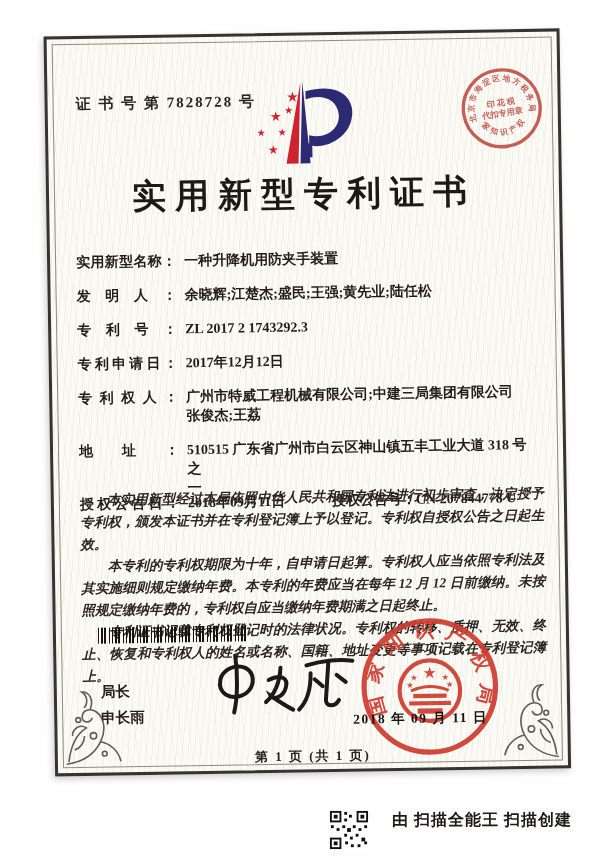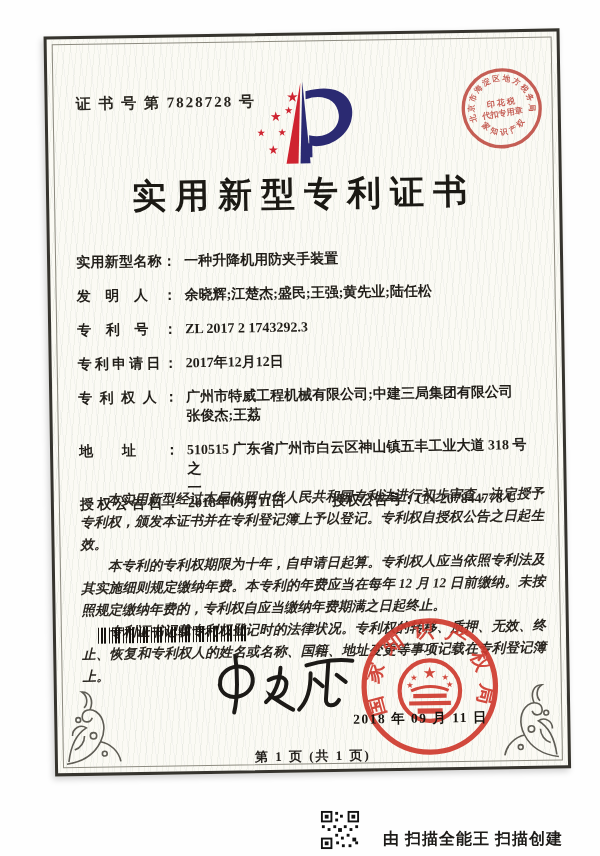--- a/index.html
+++ b/index.html
@@ -36,21 +36,21 @@
   .barcode{position:absolute;left:42px;top:589px;width:150px;height:16px;
     background:repeating-linear-gradient(90deg,#16130f 0 1px,transparent 1px 3px,#16130f 3px 5px,transparent 5px 6px,#16130f 6px 8px,transparent 8px 11px,#16130f 11px 12px,transparent 12px 14px);}
   .officer{position:absolute;left:44px;top:640px;font-size:14.5px;font-weight:700;line-height:26px;color:#211e19;}
   .signature{position:absolute;left:148px;top:612px;width:180px;height:80px;}
   .seal{position:absolute;left:300px;top:580px;width:146px;height:146px;opacity:.92;}
   .seal-date{position:absolute;left:296px;top:676px;font-size:13.5px;font-weight:700;letter-spacing:1.5px;color:#17140f;z-index:5;}
   .page-footer{position:absolute;left:0;right:0;top:712px;text-align:center;font-size:13px;letter-spacing:2px;font-weight:600;color:#26231f;}
   .flourish{position:absolute;width:86px;height:86px;opacity:.85;}
   .fl-bl{left:3px;bottom:3px;}
   .fl-br{right:3px;bottom:3px;transform:scaleX(-1);}
-  .scanner{position:absolute;right:37px;top:810px;display:flex;align-items:flex-end;gap:23px;}
+  .scanner{position:absolute;right:28px;top:810px;display:flex;align-items:flex-start;gap:23px;}
   .scanner .txt{font-size:16px;font-weight:600;letter-spacing:1px;color:#1d1b18;}
   .qr{width:40px;height:40px;}
 </style>
 </head>
 <body>
 
 <div class="page">
   <div class="inner-frame"></div>
 
   <div class="cert-no">证 书 号 第 7828728 号</div>
@@ -110,20 +110,24 @@
   </div>
 
   <div class="paras">
     <p>本实用新型经过本局依照中华人民共和国专利法进行初步审查，决定授予专利权，颁发本证书并在专利登记簿上予以登记。专利权自授权公告之日起生效。</p>
     <p>本专利的专利权期限为十年，自申请日起算。专利权人应当依照专利法及其实施细则规定缴纳年费。本专利的年费应当在每年 12 月 12 日前缴纳。未按照规定缴纳年费的，专利权自应当缴纳年费期满之日起终止。</p>
     <p>专利证书记载专利权登记时的法律状况。专利权的转移、质押、无效、终止、恢复和专利权人的姓名或名称、国籍、地址变更等事项记载在专利登记簿上。</p>
   </div>
 
   <div class="barcode"></div>
 
+  <div class="officer">
+    <div>局长</div>
+    <div>申长雨</div>
+  </div>
 
   <svg class="signature" viewBox="0 0 180 80">
     <g fill="none" stroke="#1c1a17" stroke-width="4" stroke-linecap="round">
       <path d="M16,40 C10,16 46,10 48,30 C50,50 18,56 15,36"></path>
       <path d="M31,8 C33,24 33,48 29,64"></path>
       <path d="M76,20 C75,34 70,46 61,54"></path>
       <path d="M64,32 C76,26 84,30 81,40 C78,50 68,52 66,48 C72,52 80,58 88,62"></path>
       <path d="M102,18 C118,13 136,12 148,14"></path>
       <path d="M124,14 L121,52 C120,60 130,60 134,53"></path>
       <path d="M106,26 C106,42 102,54 94,62"></path>

